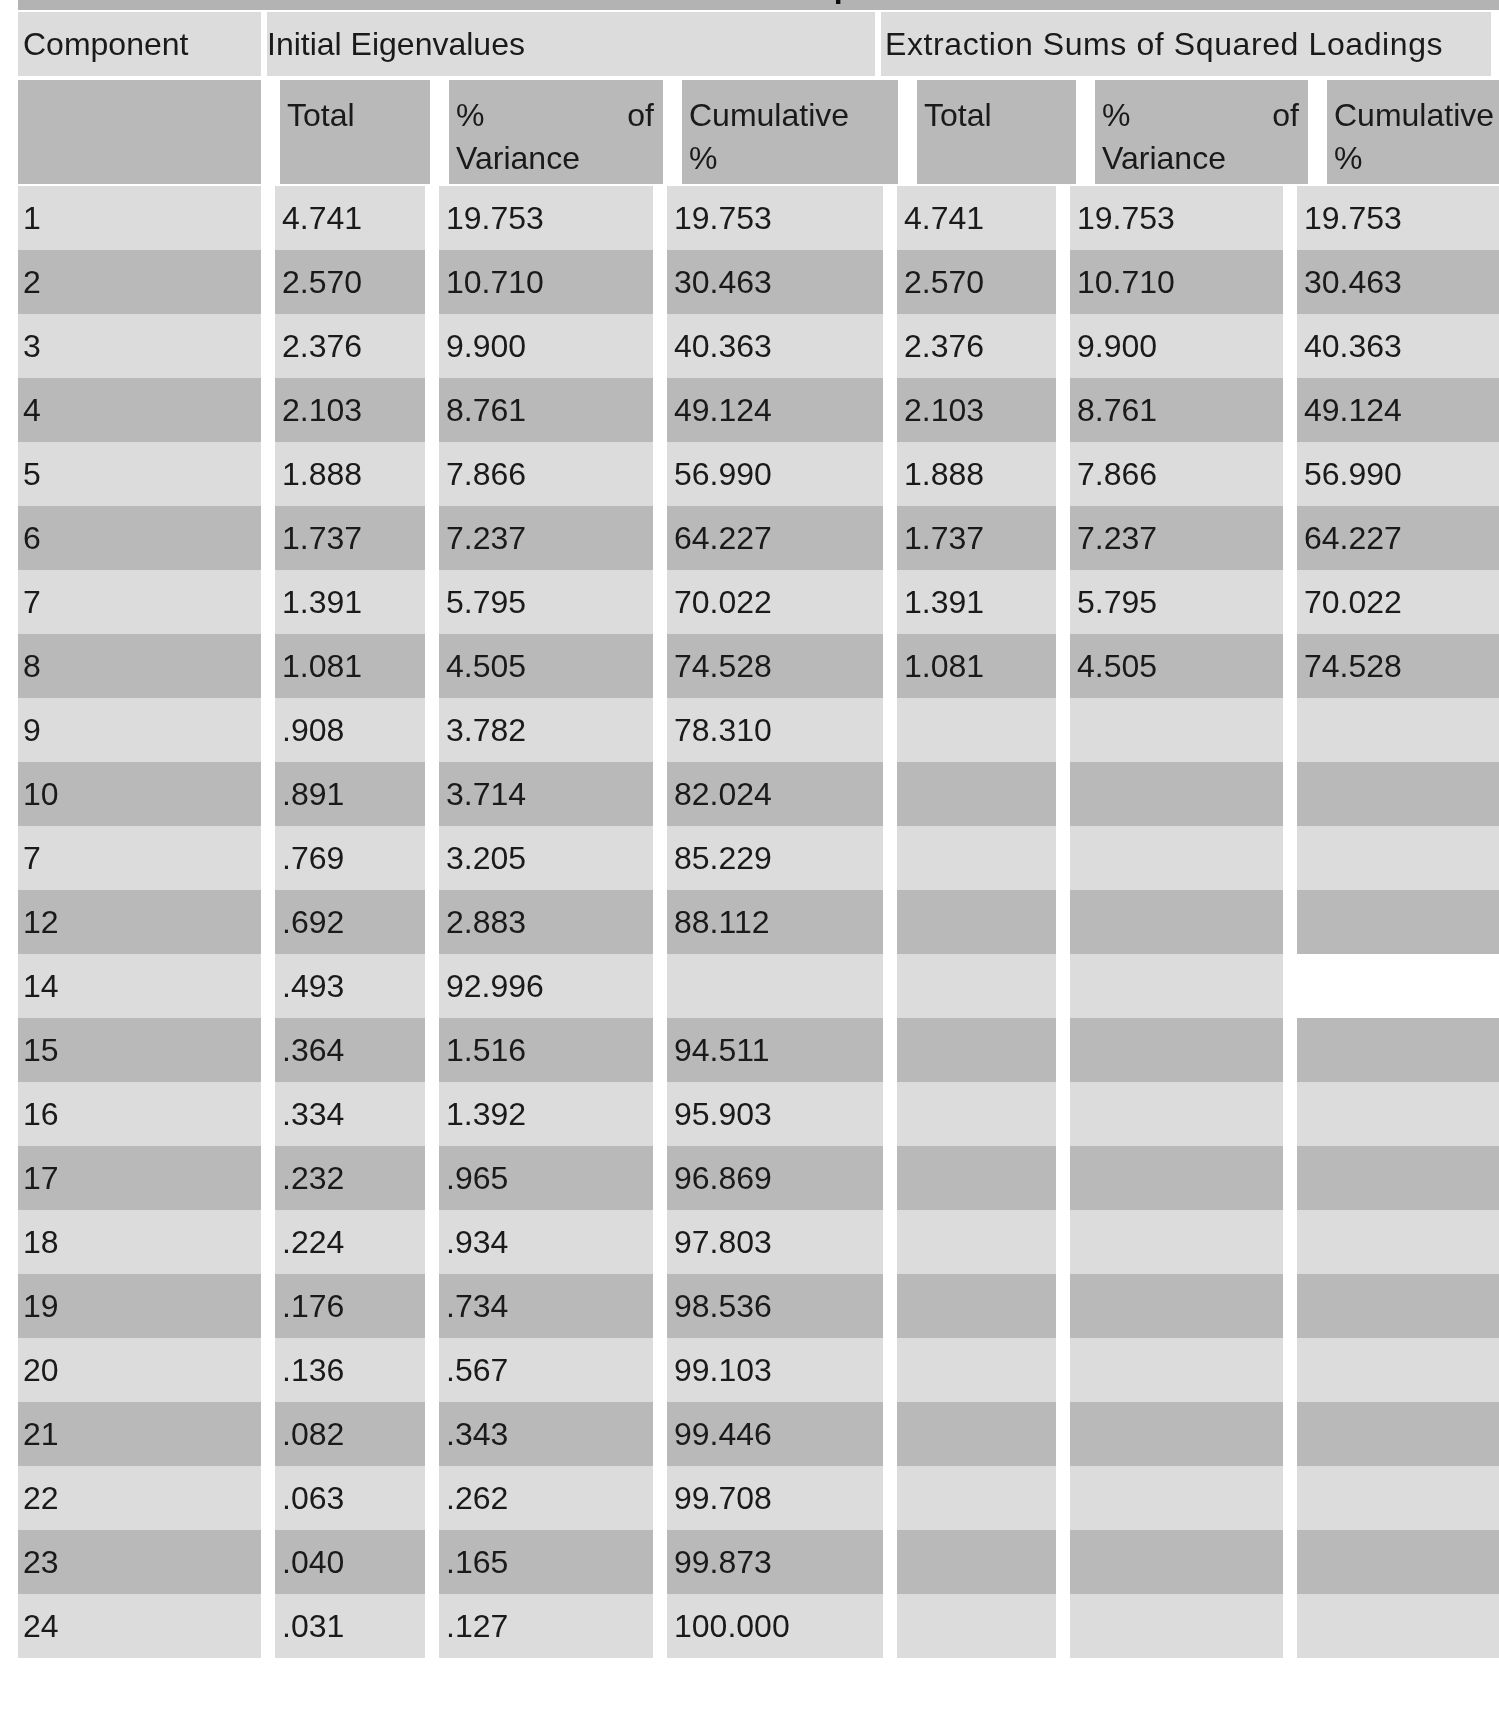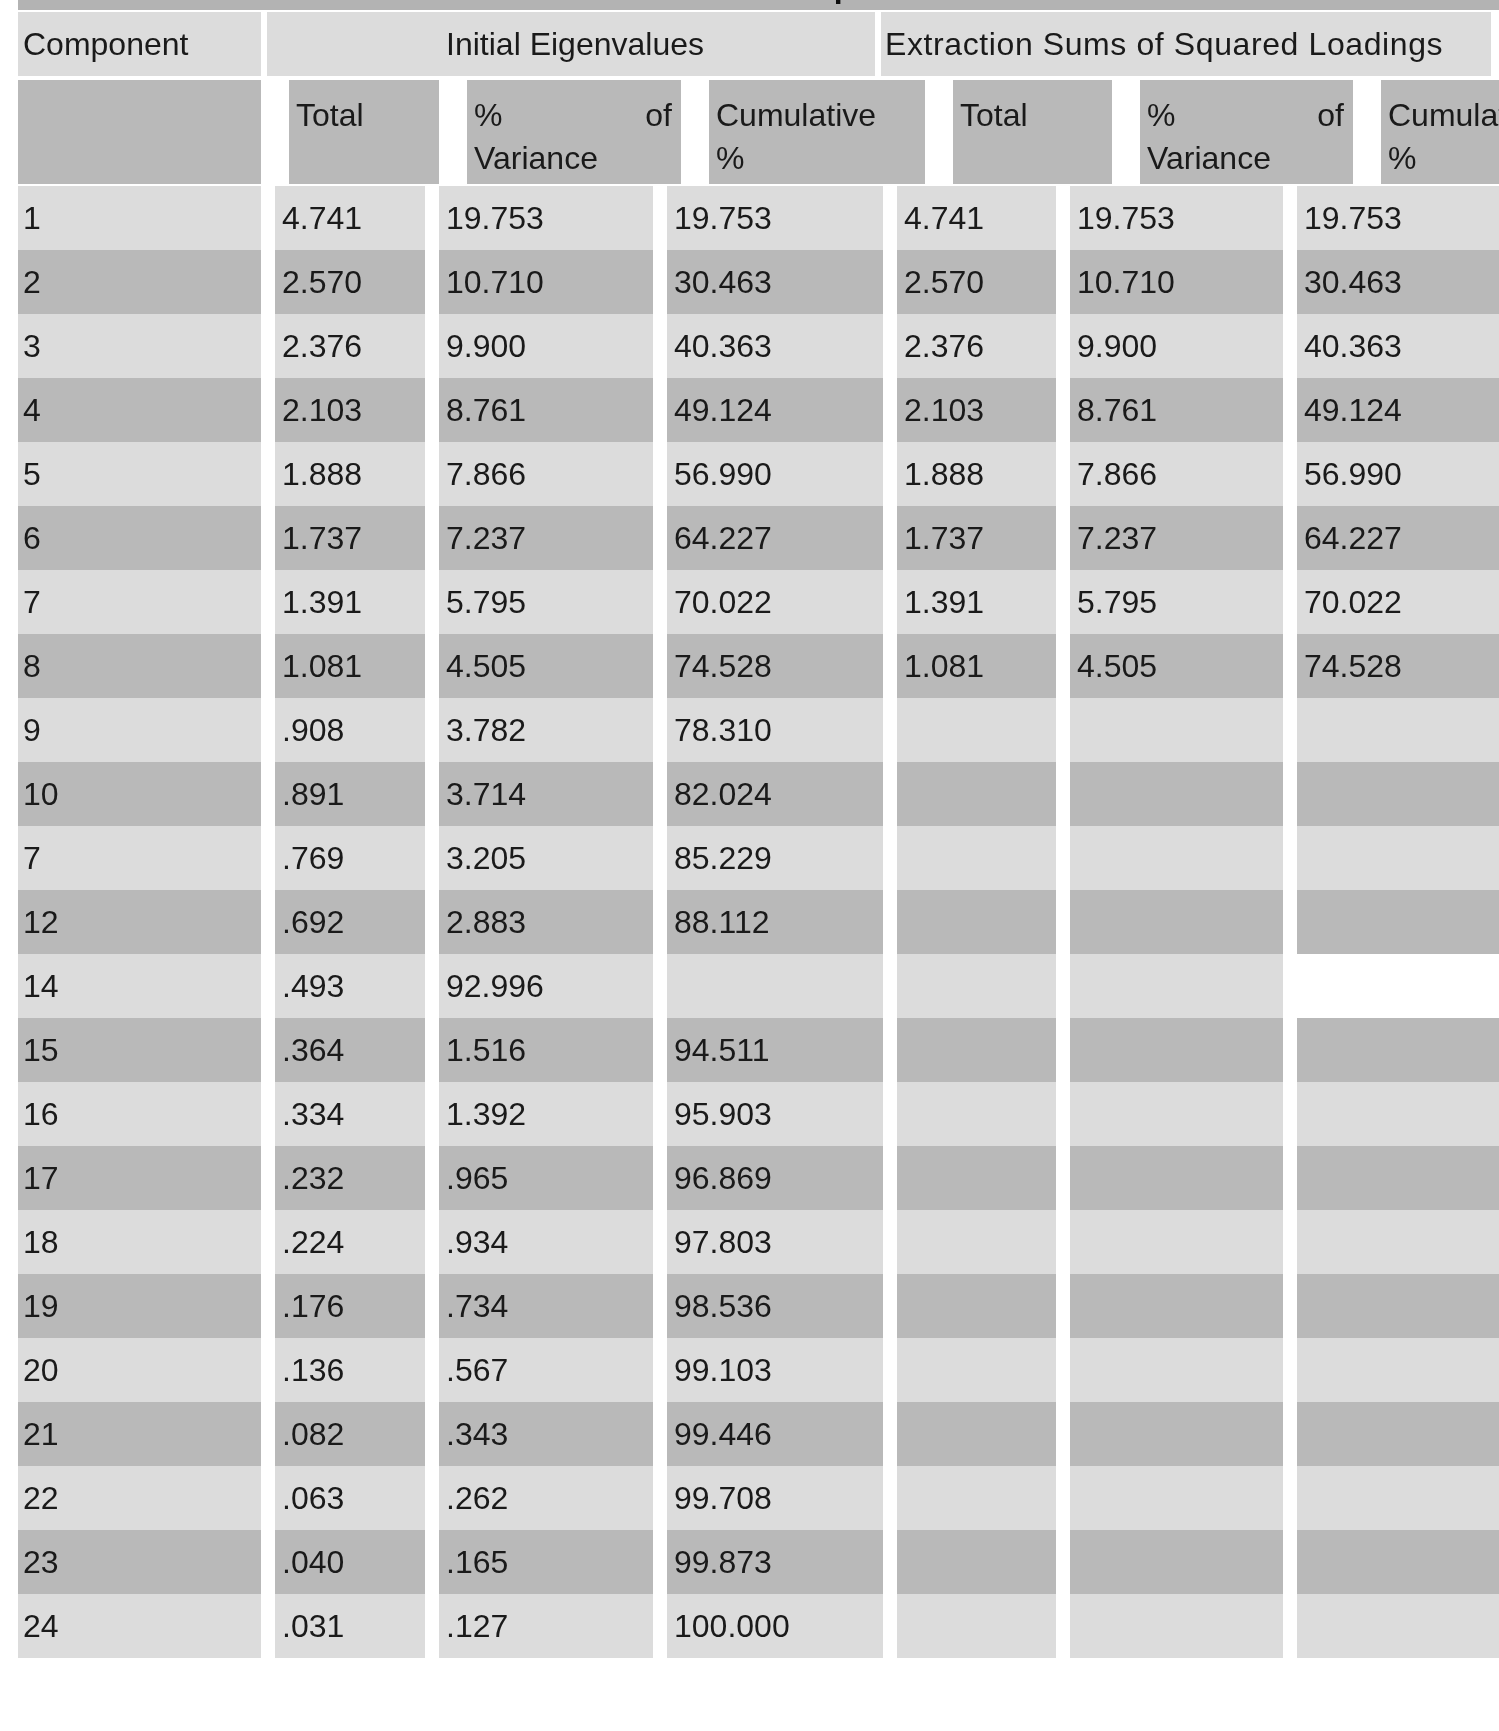--- a/index.html
+++ b/index.html
@@ -41,38 +41,38 @@
   .header-row1 {
     display: grid;
     grid-template-columns: 243px 608px 610px;
     column-gap: 6px;
     margin-left: 18px;
     height: 64px;
   }
   .header-row2 {
     display: grid;
     grid-template-columns: 243px 150px 214px 216px 159px 213px 210px;
-    column-gap: 28px;
+    column-gap: 19px;
     margin-left: 18px;
     height: 104px;
   }
   .row {
     display: grid;
     grid-template-columns: 243px 150px 214px 216px 159px 213px 210px;
     column-gap: 14px;
     margin-left: 18px;
     height: 64px;
   }
   .cell { overflow: hidden; }
   .light { background: #dcdcdc; }
   .dark  { background: #b9b9b9; }
   
   .hcell { line-height: 64px; white-space: nowrap; }
   .comp-h { padding-left: 5px; }
-  .center { text-align: center; padding-left: 8px; }
+  .center { text-align: left; }
   .ext-h { padding-left: 4px; letter-spacing: 0.6px; }
   
   .sub {
     padding: 14px 9px 0 7px;
     line-height: 43px;
   }
   .prewrap { white-space: pre-line; }
   .jline { display: flex; justify-content: space-between; }
   
   .row .cell {

